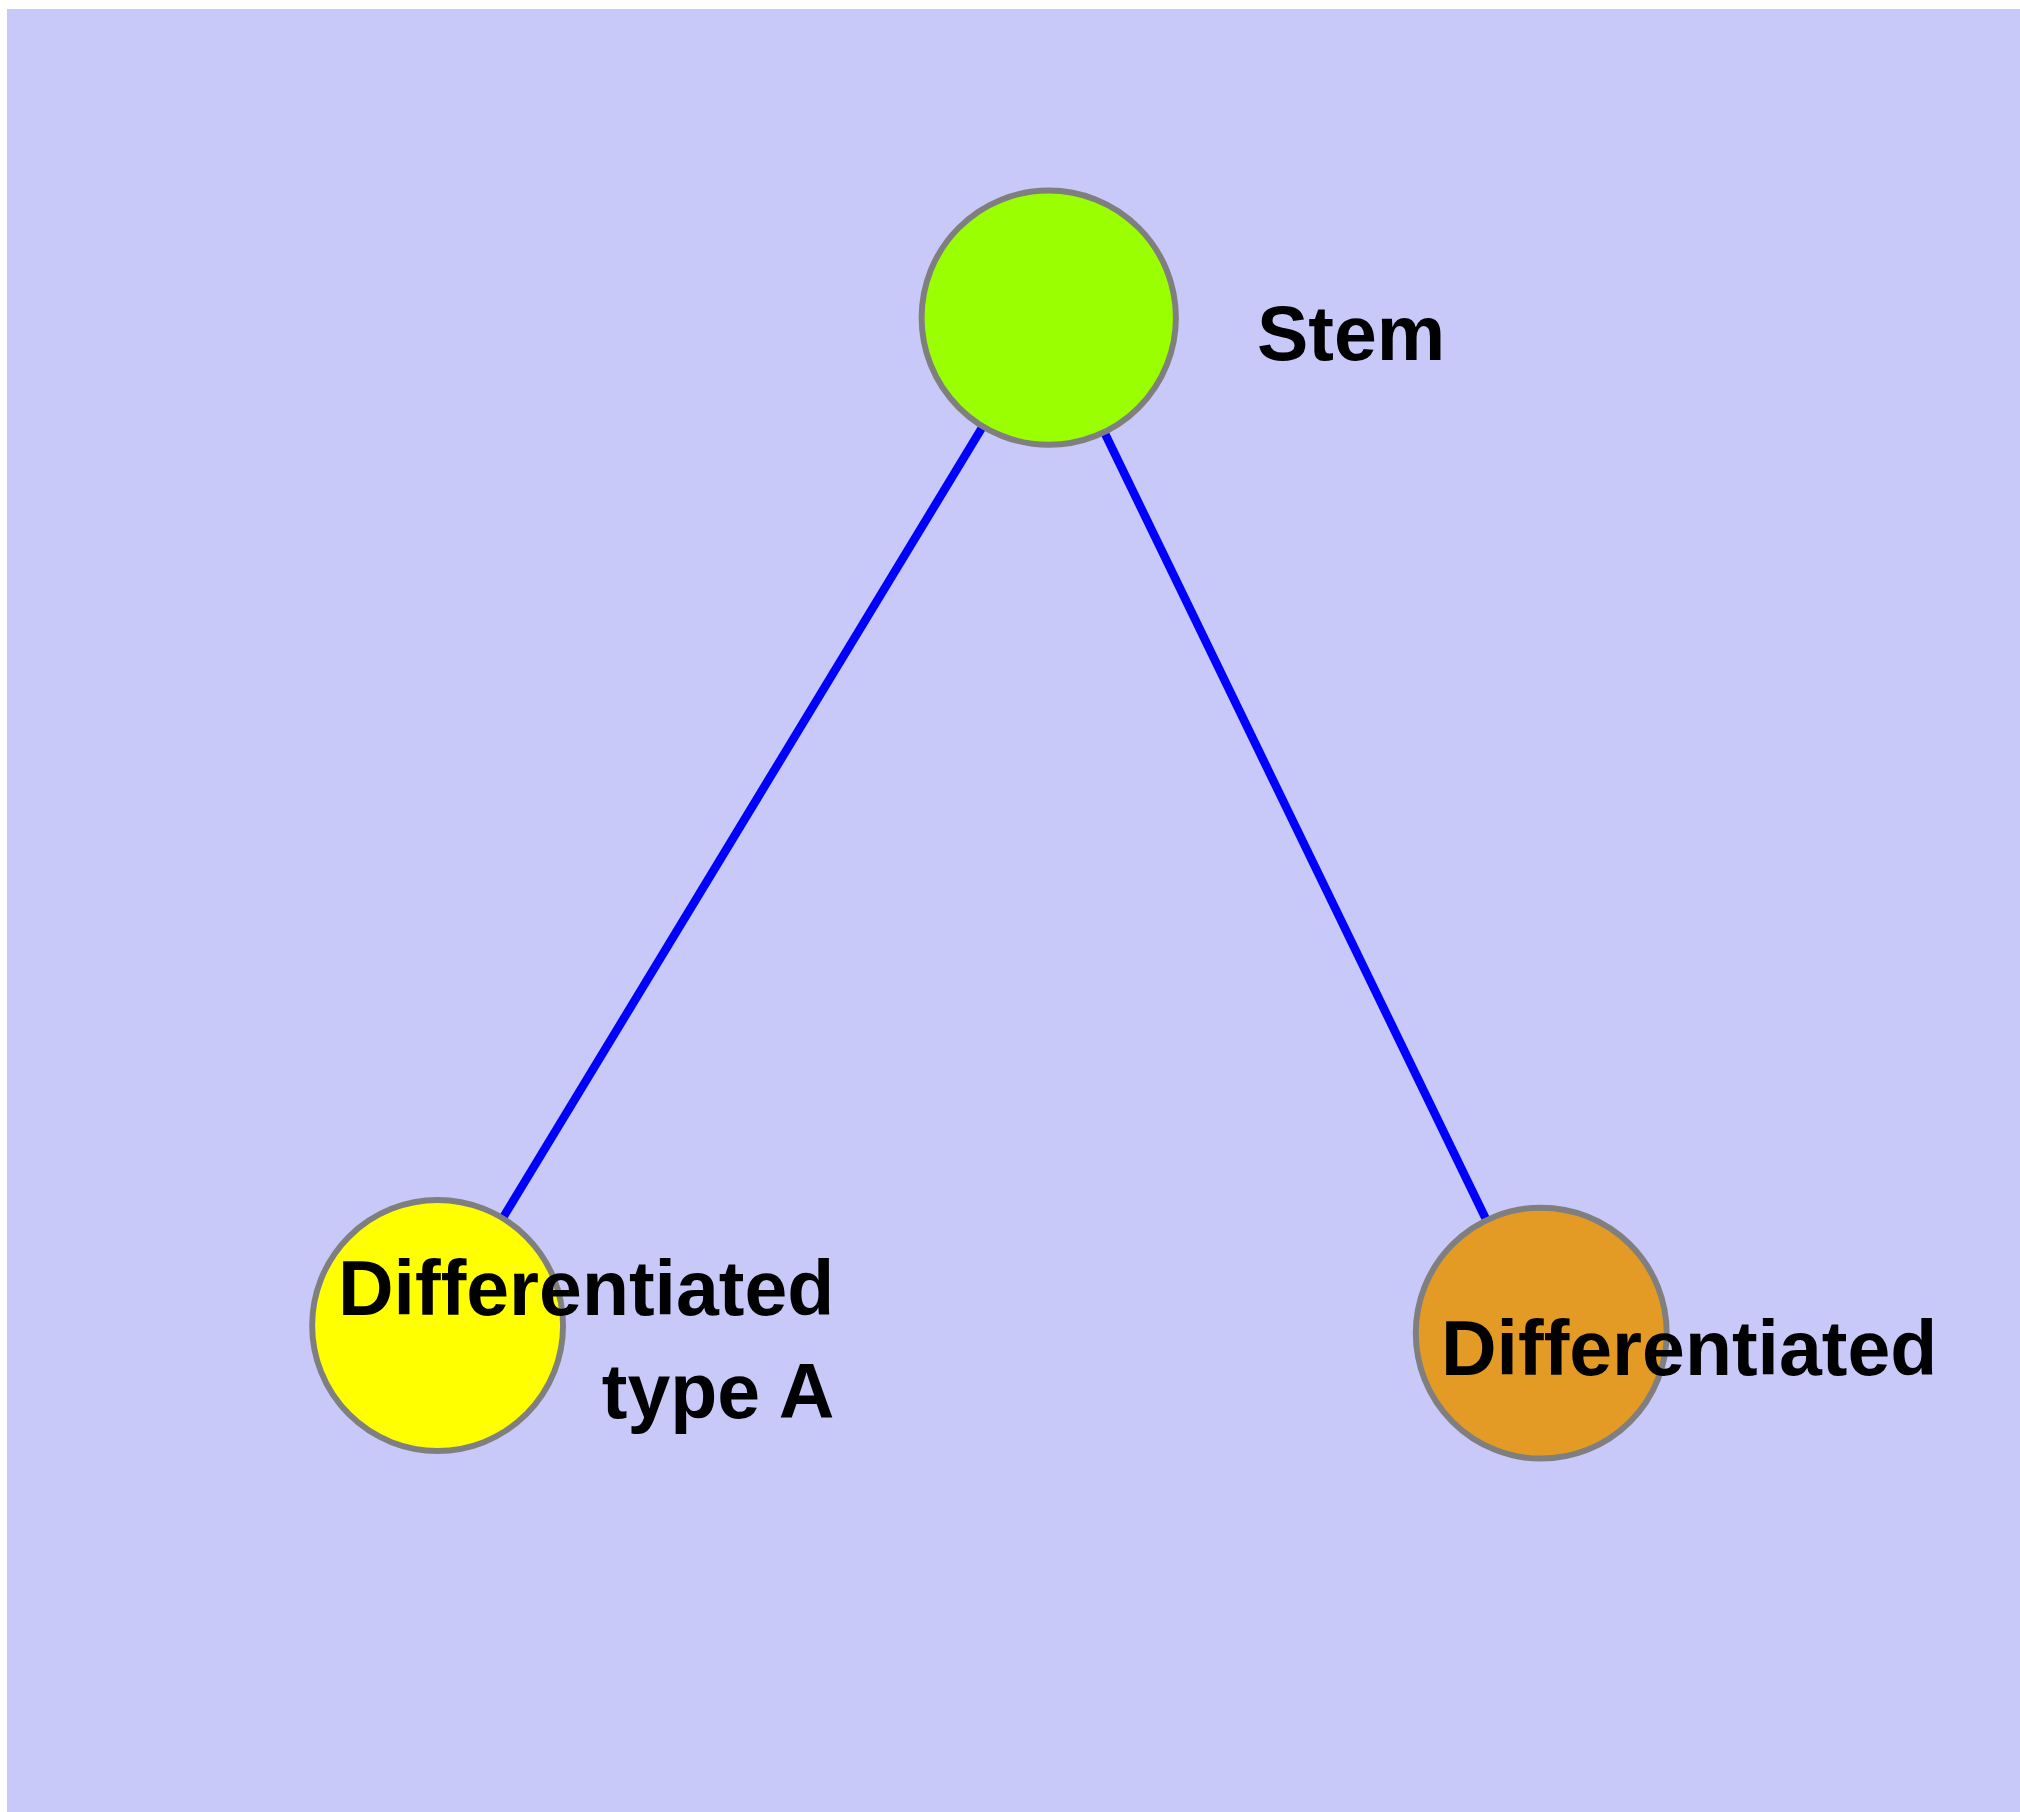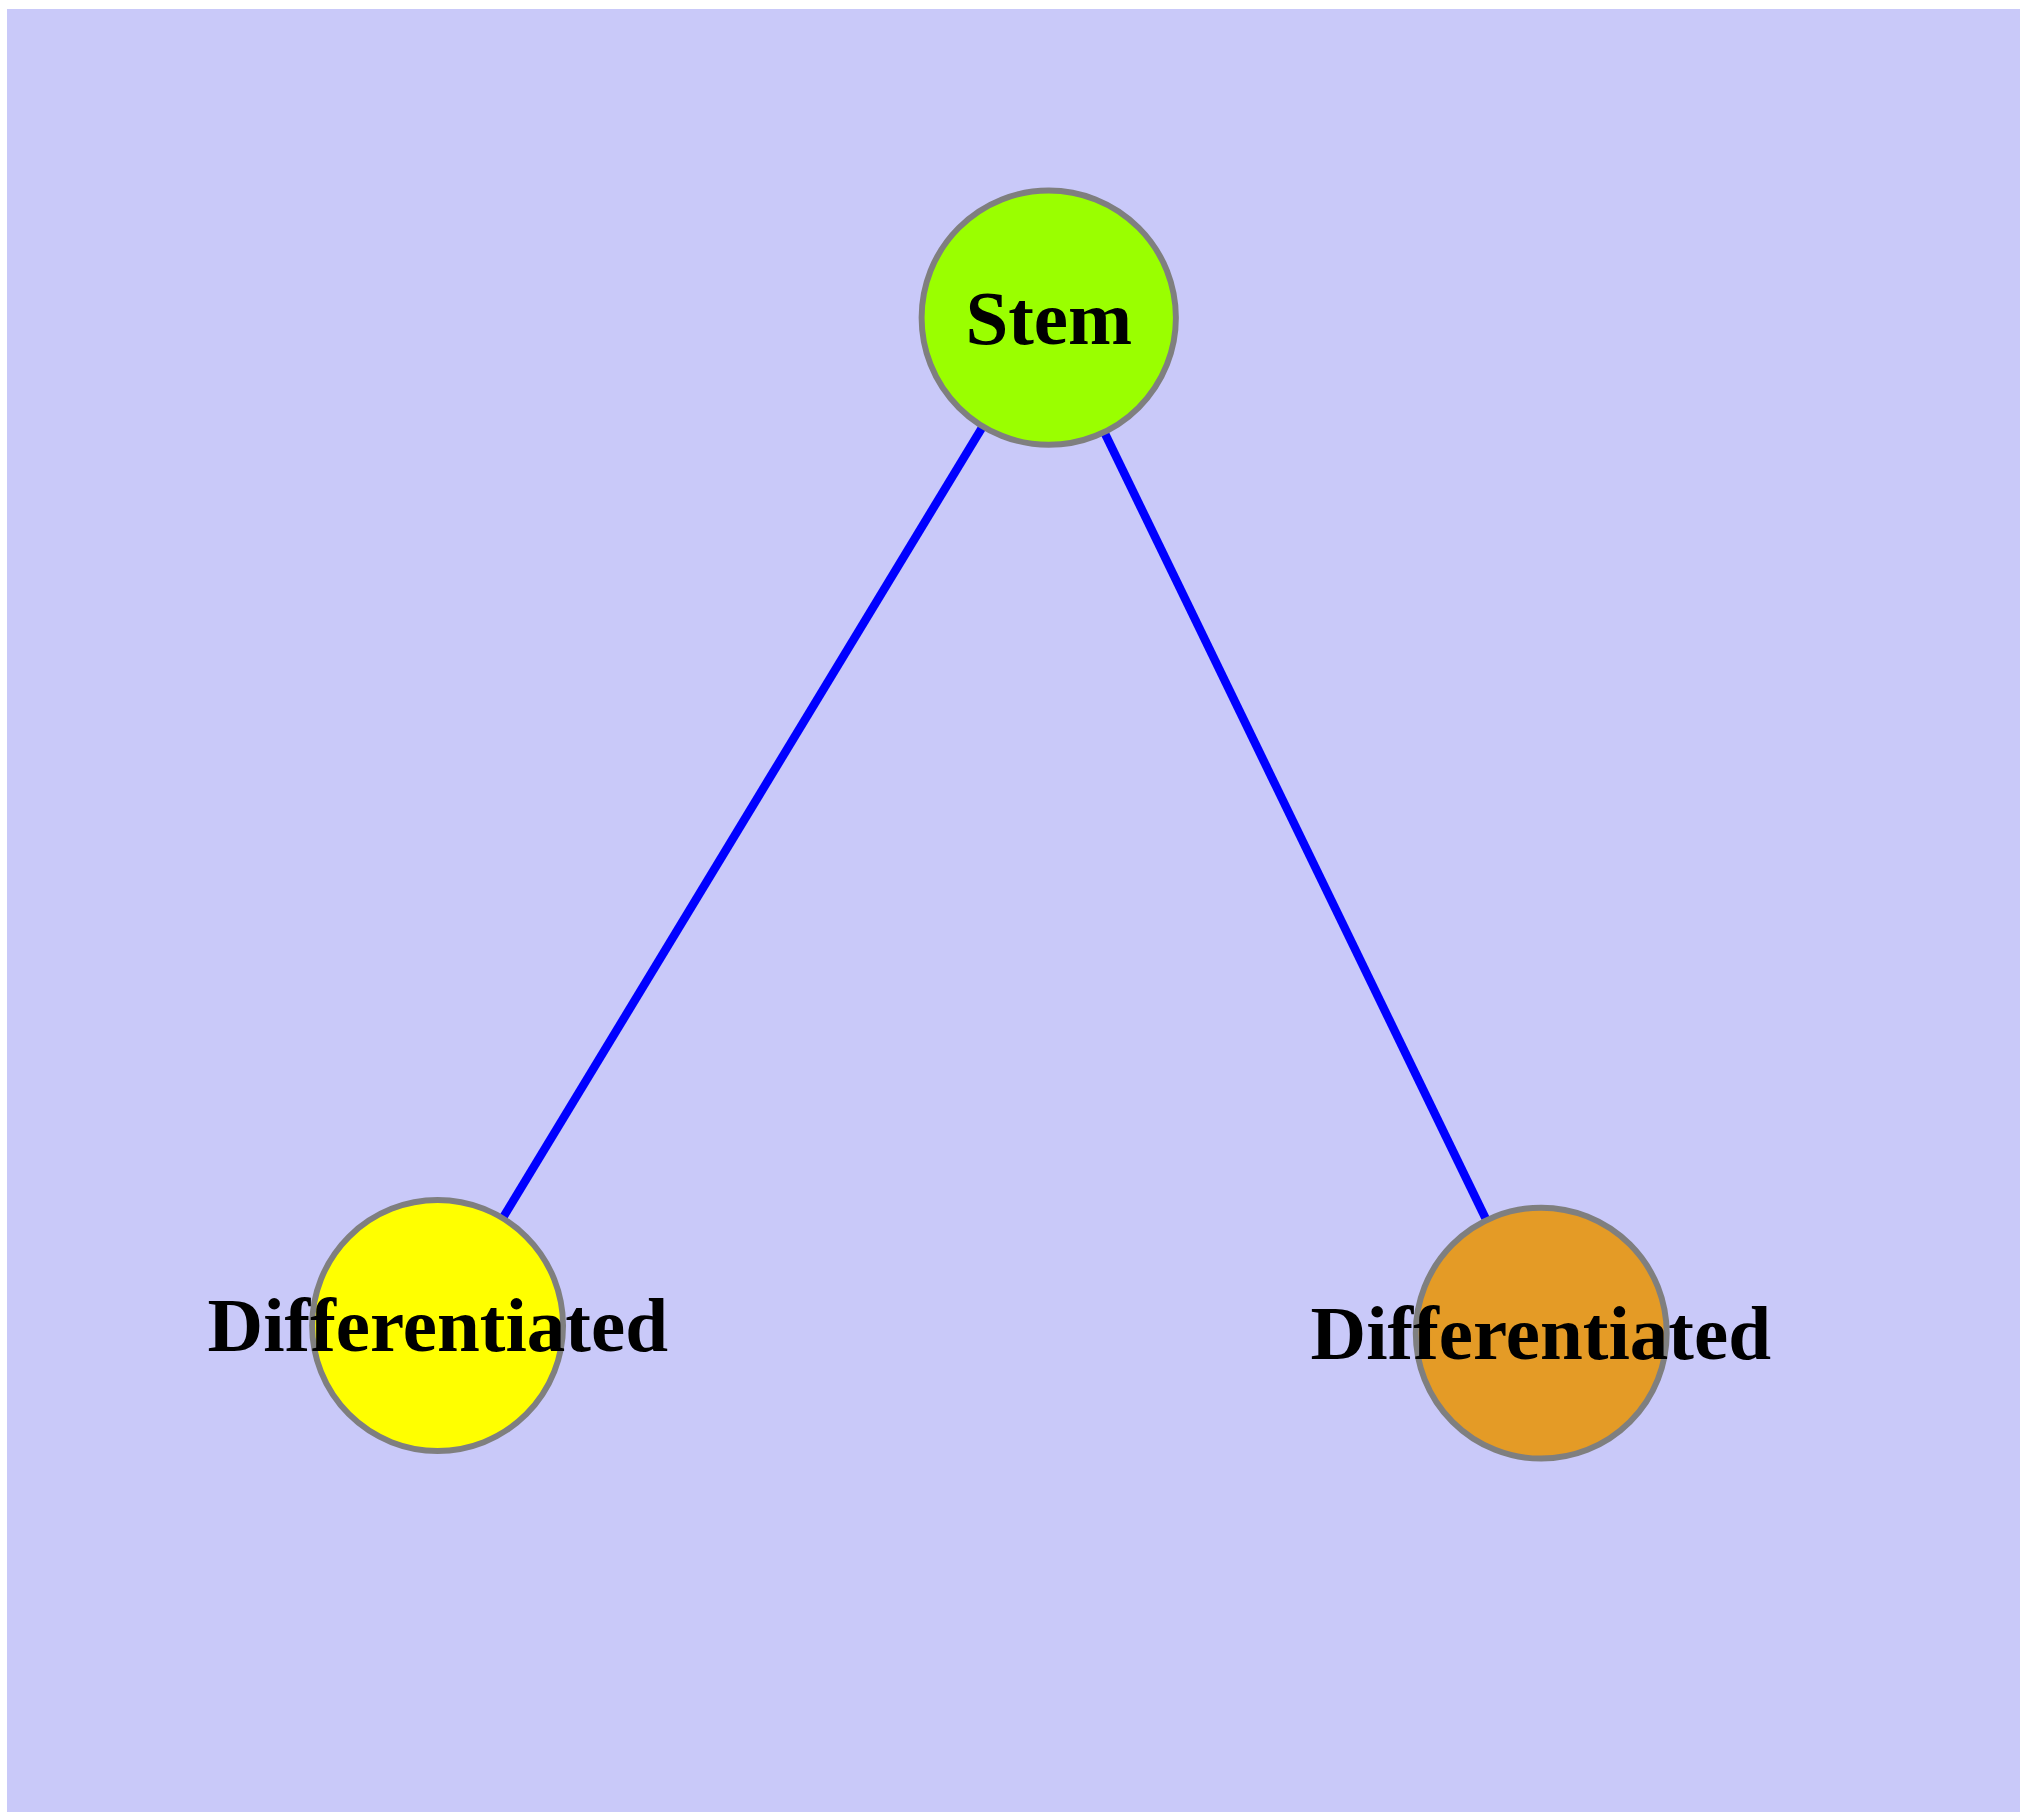--- a/index.html
+++ b/index.html
@@ -23,30 +23,29 @@
     left: 0;
     top: 0;
     width: 100%;
     height: 100%;
     display: block;
   }
   .node-label {
     position: absolute;
     transform: translate(-50%, -50%);
     width: 763px;
-    margin: 0;
-    text-align: center;
+    margin: 15px;
+    text-align: right;
     color: #000000;
     font-weight: bold;
     font-size: 77px;
     line-height: 103px;
     letter-spacing: 0px;
     pointer-events: none;
     white-space: nowrap;
-    font-family: Liberation Serif, serif;
   }
   .lbl-line {
     display: block;
   }
 </style>
 </head>
 <body style="background: rgb(255, 255, 255);">
 
 <div class="canvas" style="background: rgb(201, 201, 249);">
 
@@ -57,20 +56,21 @@
     <circle cx="508" cy="1553" r="148" fill="#ffff00" stroke="#7f7f7f" stroke-width="7"></circle>
     <circle cx="1810" cy="1562" r="148" fill="#e49b26" stroke="#7f7f7f" stroke-width="7"></circle>
   </svg>
 
   <div class="node-label" style="left: 1042px; top: 309px; color: rgb(0, 0, 0);">
     <span class="lbl-line">Stem</span>
   </div>
 
   <div class="node-label" style="left: 431px; top: 1316px; color: rgb(0, 0, 0);">
     <span class="lbl-line">Differentiated</span>
+    <span class="lbl-line">type A</span>
   </div>
 
   <div class="node-label" style="left: 1534px; top: 1324px; color: rgb(0, 0, 0);">
     <span class="lbl-line">Differentiated</span>
   </div>
 
 </div>
 
 
 </body></html>

